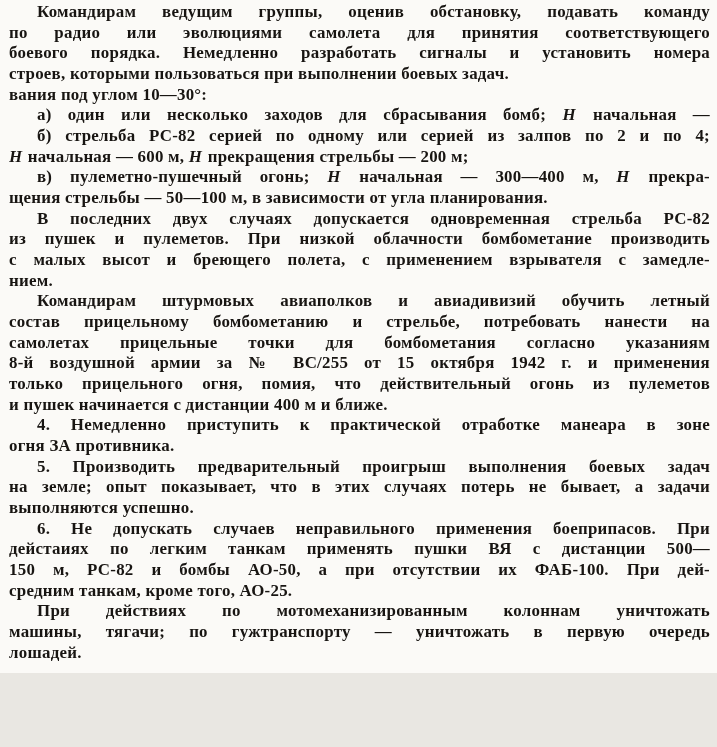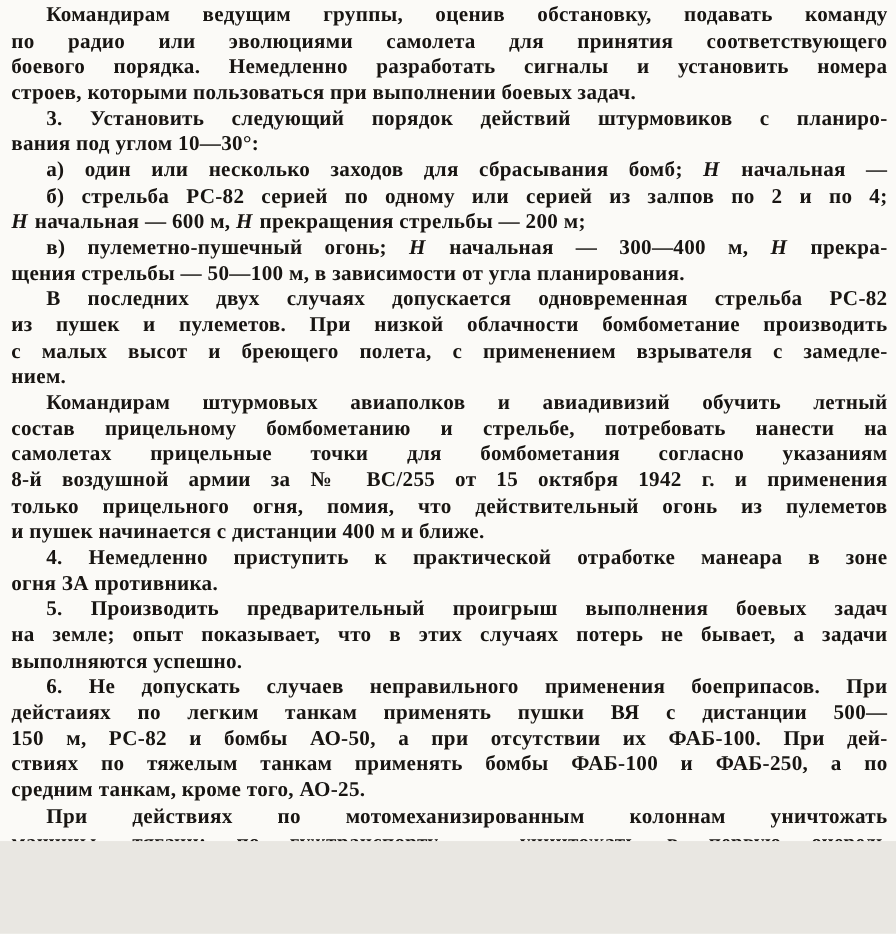--- a/index.html
+++ b/index.html
@@ -57,21 +57,20 @@
 </head>
 <body>
 
 <div class="page">
   <div class="fragment">П</div>
   <div class="doc" id="doc-lines">
       <div class="line indent"><span>Командирам ведущим группы, оценив обстановку, подавать команду</span></div>
       <div class="line"><span>по радио или эволюциями самолета для принятия соответствующего</span></div>
       <div class="line"><span>боевого порядка. Немедленно разработать сигналы и установить номера</span></div>
       <div class="line end"><span>строев, которыми пользоваться при выполнении боевых задач.</span></div>
-      <div class="line indent"><span>3. Установить следующий порядок действий штурмовиков с планиро-</span></div>
       <div class="line end"><span>вания под углом 10—30°:</span></div>
       <div class="line indent"><span>а) один или несколько заходов для сбрасывания бомб; </span><span class="var">Н</span><span> начальная —</span></div>
       <div class="line indent"><span>б) стрельба РС-82 серией по одному или серией из залпов по 2 и по 4;</span></div>
       <div class="line end"><span class="var">Н</span><span> начальная — 600 м, </span><span class="var">Н</span><span> прекращения стрельбы — 200 м;</span></div>
       <div class="line indent"><span>в) пулеметно-пушечный огонь; </span><span class="var">Н</span><span> начальная — 300—400 м, </span><span class="var">Н</span><span> прекра-</span></div>
       <div class="line end"><span>щения стрельбы — 50—100 м, в зависимости от угла планирования.</span></div>
       <div class="line indent"><span>В последних двух случаях допускается одновременная стрельба РС-82</span></div>
       <div class="line"><span>из пушек и пулеметов. При низкой облачности бомбометание производить</span></div>
       <div class="line"><span>с малых высот и бреющего полета, с применением взрывателя с замедле-</span></div>
       <div class="line end"><span>нием.</span></div>
@@ -82,19 +81,18 @@
       <div class="line"><span>только прицельного огня, помия, что действительный огонь из пулеметов</span></div>
       <div class="line end"><span>и пушек начинается с дистанции 400 м и ближе.</span></div>
       <div class="line indent"><span>4. Немедленно приступить к практической отработке манеара в зоне</span></div>
       <div class="line end"><span>огня ЗА противника.</span></div>
       <div class="line indent"><span>5. Производить предварительный проигрыш выполнения боевых задач</span></div>
       <div class="line"><span>на земле; опыт показывает, что в этих случаях потерь не бывает, а задачи</span></div>
       <div class="line end"><span>выполняются успешно.</span></div>
       <div class="line indent"><span>6. Не допускать случаев неправильного применения боеприпасов. При</span></div>
       <div class="line"><span>дейстаиях по легким танкам применять пушки ВЯ с дистанции 500—</span></div>
       <div class="line"><span>150 м, РС-82 и бомбы АО-50, а при отсутствии их ФАБ-100. При дей-</span></div>
-      <div class="line"><span>ствиях по тяжелым танкам применять бомбы ФАБ-100 и ФАБ-250, а по</span></div>
       <div class="line end"><span>средним танкам, кроме того, АО-25.</span></div>
       <div class="line indent"><span>При действиях по мотомеханизированным колоннам уничтожать</span></div>
       <div class="line"><span>машины, тягачи; по гужтранспорту — уничтожать в первую очередь</span></div>
       <div class="line end"><span>лошадей.</span></div>
     </div>
 </div>
 
 </body></html>

